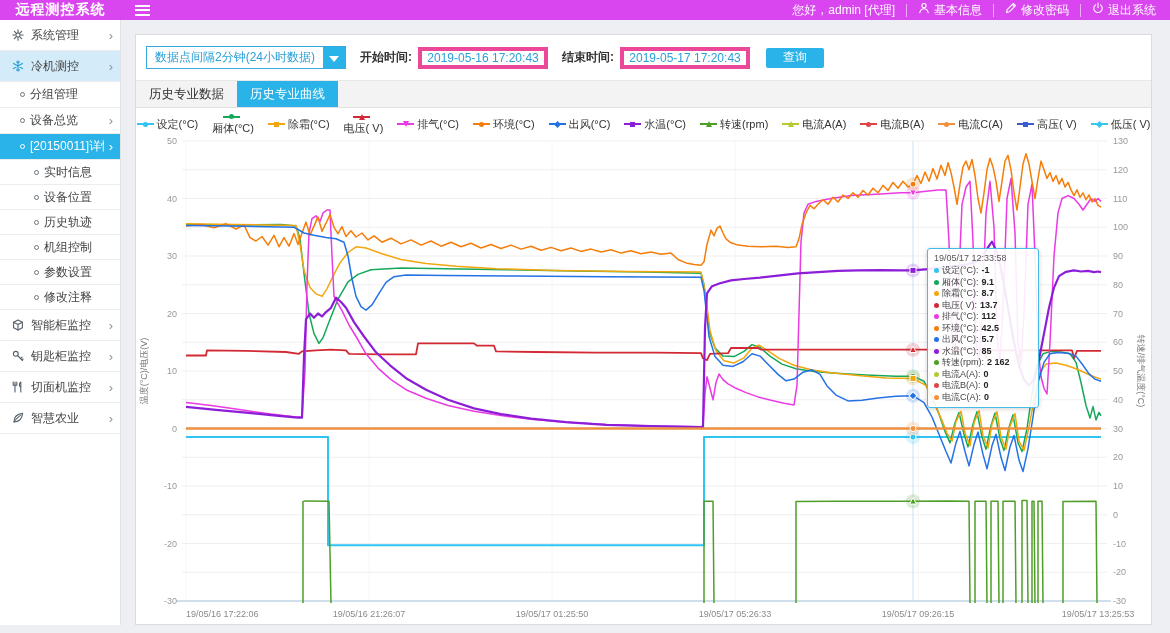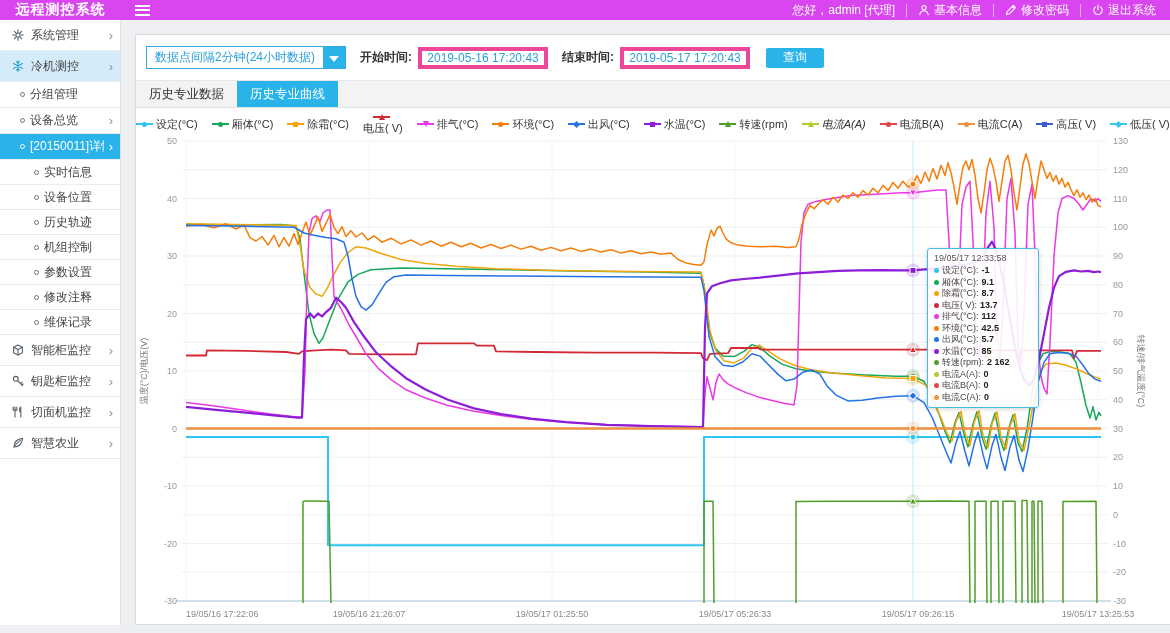--- a/index.html
+++ b/index.html
@@ -4,21 +4,21 @@
 <style>
   *{box-sizing:border-box;margin:0;padding:0}
   html,body{width:1170px;height:633px;overflow:hidden;font-family:"Liberation Sans","DejaVu Sans",sans-serif;background:#edeff2;font-size:12px;color:#333}
   
   .topbar{height:20px;background:#d946ef;display:flex;align-items:center;color:#fff}
   .logo{width:121px;text-align:center;font-size:14px;font-weight:bold;letter-spacing:1px}
   .burger{margin-left:14px;width:15px;height:11px;border-top:2px solid #fff;border-bottom:2px solid #fff;position:relative;cursor:pointer}
   .burger:after{content:"";position:absolute;left:0;right:0;top:2.5px;height:2px;background:#fff}
   .top-right{margin-left:auto;display:flex;align-items:center;font-size:12px;padding-right:14px}
   .top-right .sep{width:1px;height:13px;background:rgba(255,255,255,.55);margin:0 11px}
-  .toplink{display:flex;align-items:center;gap:4px;cursor:pointer}
+  .toplink{display:flex;align-items:flex-start;gap:4px;cursor:pointer}
   .toplink svg,.side-ico svg{display:block}
   
   .wrap{display:flex;height:605px}
   .sidebar{width:121px;background:#fff;border-right:1px solid #e0e3e6;flex:none}
   .side-item{display:flex;align-items:center;border-bottom:1px solid #ececec;color:#444;cursor:pointer;background:#fff}
   .side-item .lab{white-space:nowrap;overflow:hidden}
   .lvl0{height:31px;padding-left:12px;gap:7px}
   .lvl1{height:26px;padding-left:20px;gap:5px;font-size:12px}
   .lvl2{height:25px;padding-left:34px;gap:5px;font-size:12px}
   .side-ico{color:#55606a;flex:none}
@@ -155,24 +155,20 @@
         <span class="lab">机组控制</span>
       </div>
       <div class="side-item lvl2">
         <span class="bullet"></span>
         <span class="lab">参数设置</span>
       </div>
       <div class="side-item lvl2">
         <span class="bullet"></span>
         <span class="lab">修改注释</span>
       </div>
-      <div class="side-item lvl2">
-        <span class="bullet"></span>
-        <span class="lab">维保记录</span>
-      </div>
       <div class="side-item lvl0">
         <span class="side-ico">
           <svg width="12" height="12" viewBox="0 0 12 12" fill="none" stroke="currentColor" stroke-width="1.1" stroke-linecap="round" stroke-linejoin="round">
             <path d="M6 1l4.4 2.2v5.6L6 11 1.6 8.8V3.2z"></path>
             <path d="M1.6 3.2L6 5.4l4.4-2.2M6 5.4V11"></path>
           </svg>
         </span>
         <span class="lab">智能柜监控</span>
         <span class="chev">›</span>
       </div>
@@ -225,21 +221,21 @@
         </div>
       <div class="chart-area">
         <div class="legend">
             <span class="lg-item" style="color: rgb(51, 51, 51);">
               <span class="lgm" style="color:#2fc4f2">
                 <i class="dash"></i>
                 <i class="lgs circle"></i>
               </span>
               <span>设定(°C)</span>
             </span>
-            <span class="lg-item" style="color: rgb(51, 51, 51);">
+            <span class="lg-item" style="color: rgb(51, 51, 51); flex-direction: column;">
               <span class="lgm" style="color:#16a85a">
                 <i class="dash"></i>
                 <i class="lgs circle"></i>
               </span>
               <span>厢体(°C)</span>
             </span>
             <span class="lg-item" style="color: rgb(51, 51, 51);">
               <span class="lgm" style="color:#f2a60e">
                 <i class="dash"></i>
                 <i class="lgs square"></i>
@@ -281,21 +277,21 @@
               </span>
               <span>水温(°C)</span>
             </span>
             <span class="lg-item" style="color: rgb(51, 51, 51);">
               <span class="lgm" style="color:#4f9e28">
                 <i class="dash"></i>
                 <i class="lgs triangle"></i>
               </span>
               <span>转速(rpm)</span>
             </span>
-            <span class="lg-item" style="color: rgb(51, 51, 51); font-style: italic;">
+            <span class="lg-item" style="color: rgb(51, 51, 51);">
               <span class="lgm" style="color:#b6c832">
                 <i class="dash"></i>
                 <i class="lgs triangle"></i>
               </span>
               <span>电流A(A)</span>
             </span>
             <span class="lg-item" style="color: rgb(51, 51, 51);">
               <span class="lgm" style="color:#e04545">
                 <i class="dash"></i>
                 <i class="lgs circle"></i>

